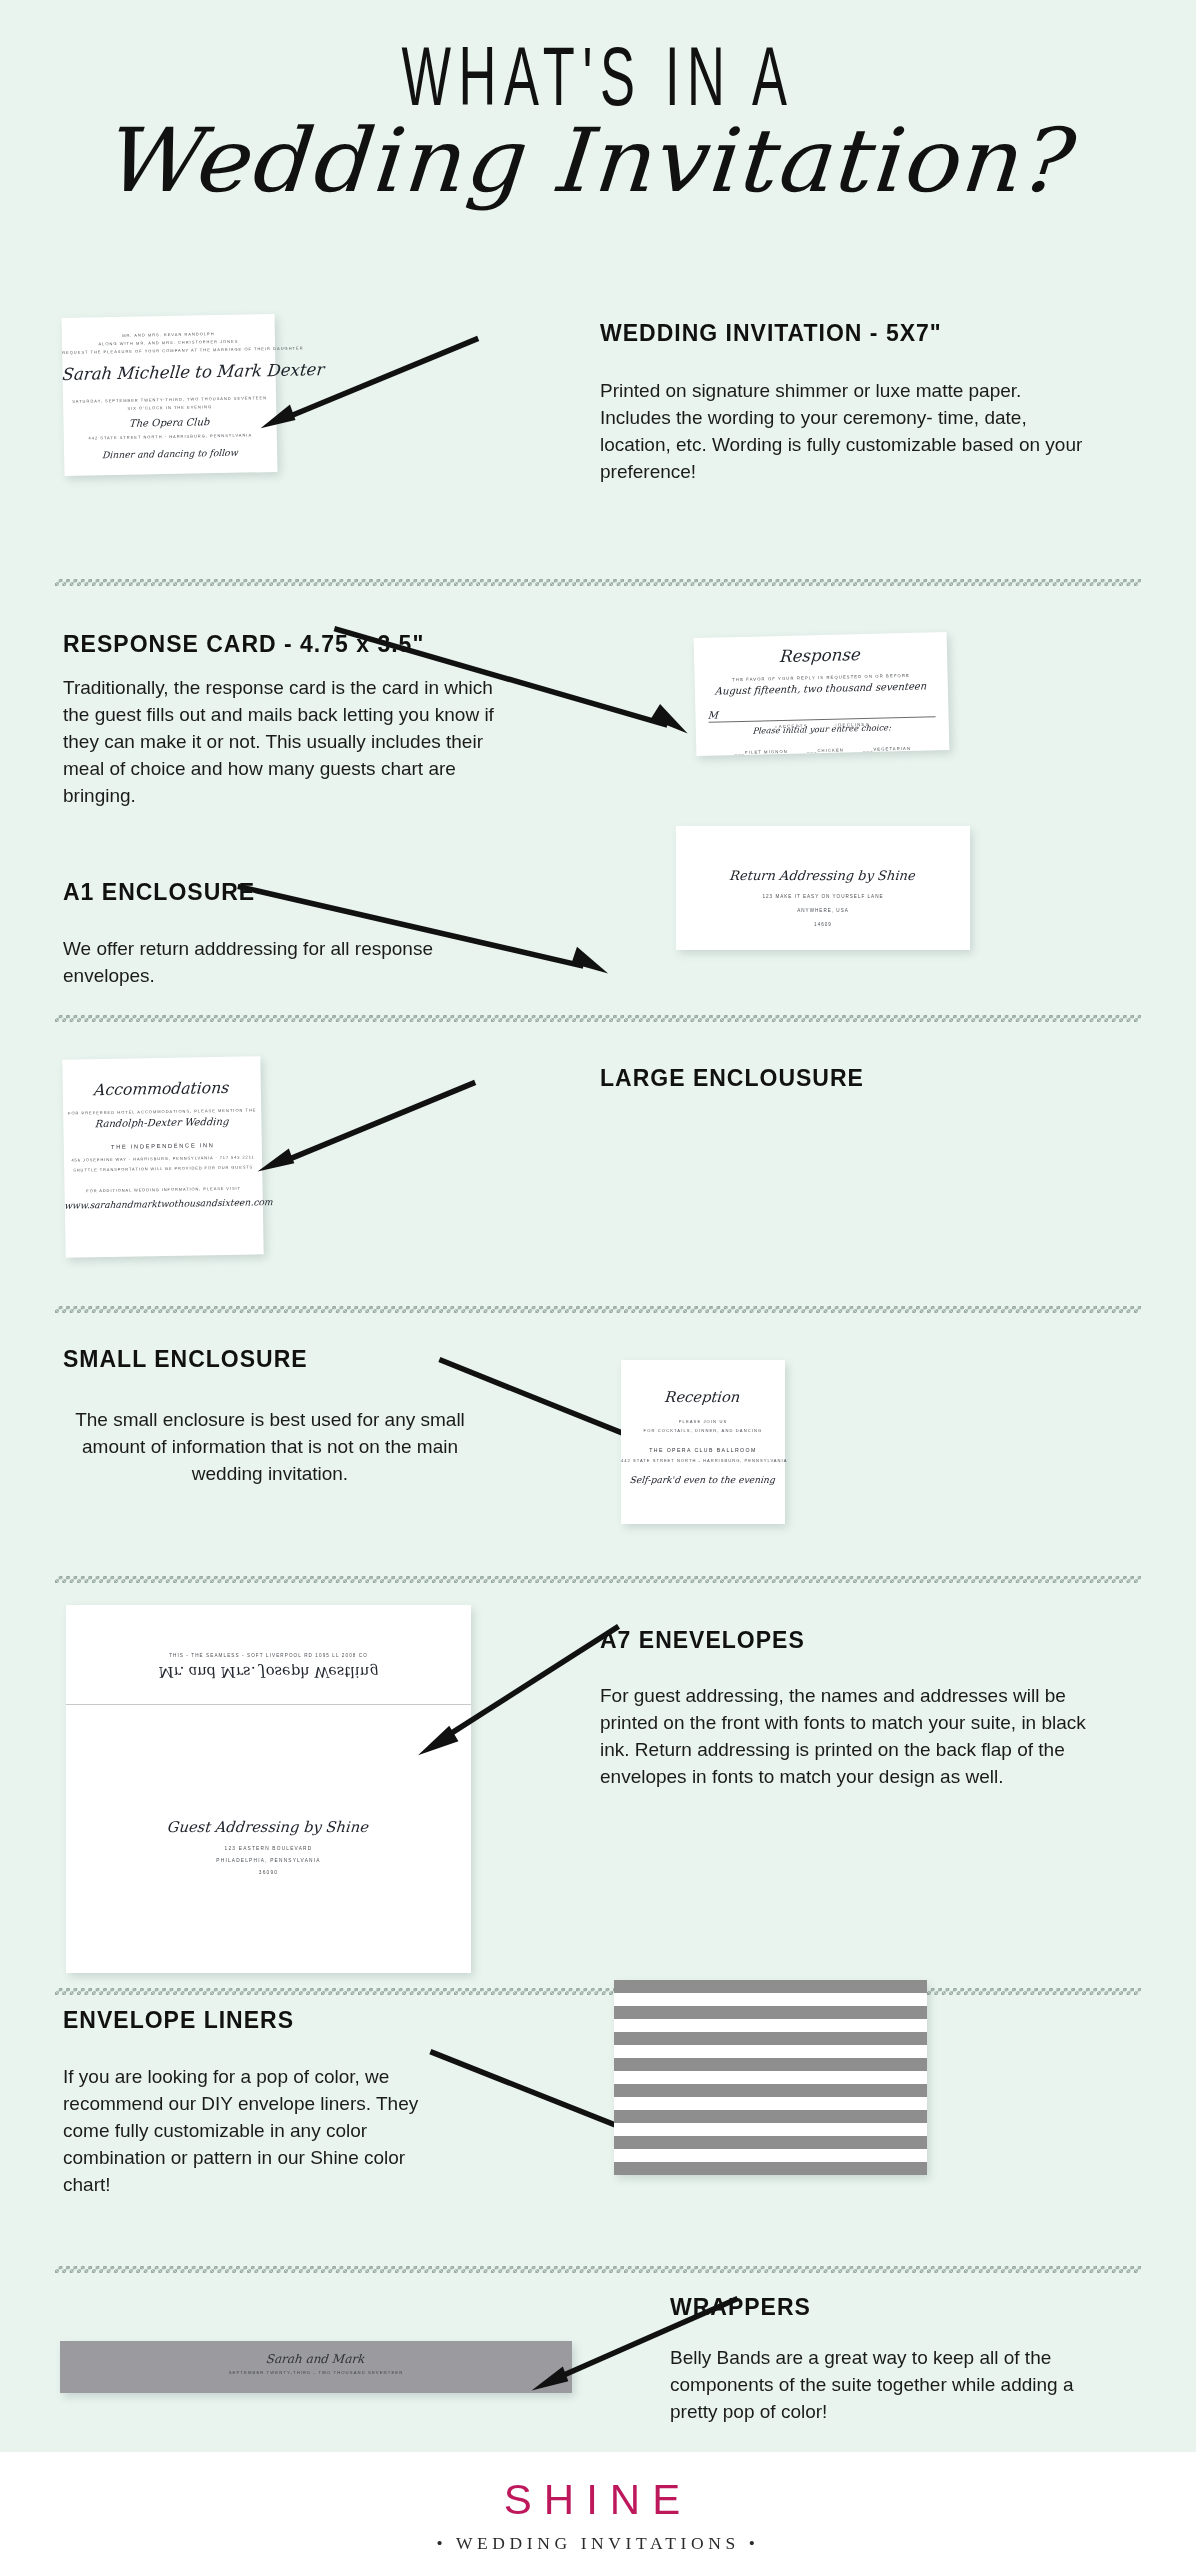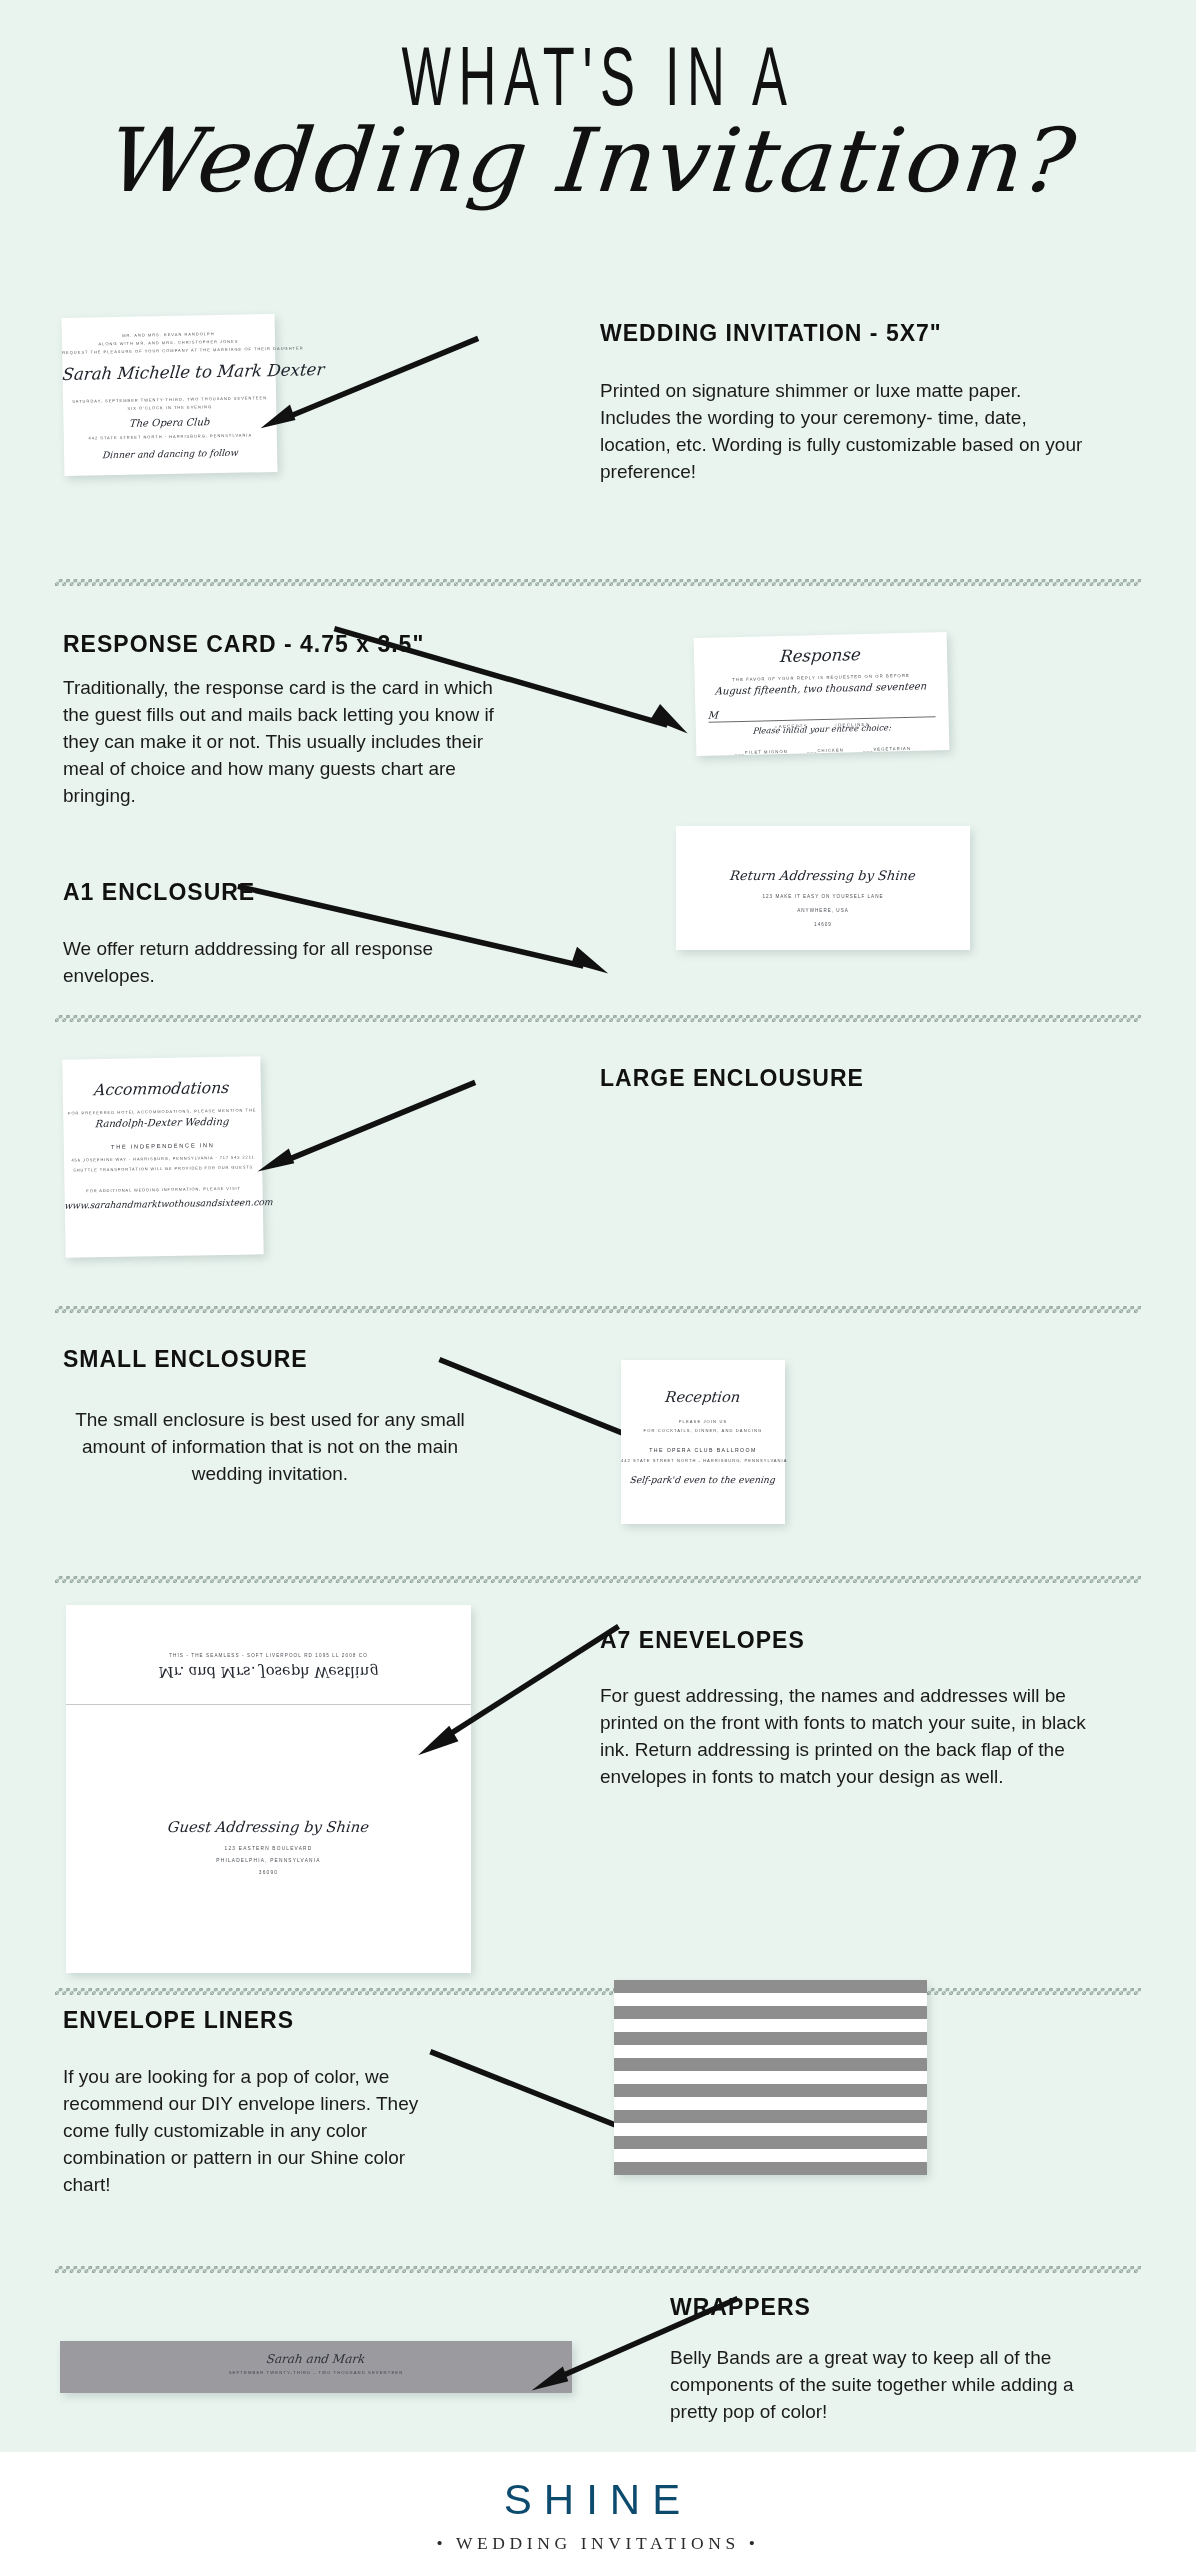--- a/index.html
+++ b/index.html
@@ -147,21 +147,21 @@
     background: #ffffff;
   }
   .footer-brand {
     position: absolute;
     left: 0; top: 24px; width: 1196px;
     text-align: center;
     font-family: "Liberation Sans", sans-serif;
     font-weight: 400;
     font-size: 42px;
     letter-spacing: 12px;
-    color: #0c4a6e;
+    color: #be185d;
   }
   .footer-sub {
     position: absolute;
     left: 0; top: 81px; width: 1196px;
     text-align: center;
     font-family: "Liberation Serif", serif;
     font-size: 17.5px;
     letter-spacing: 4.6px;
     color: #2b2b2b;
   }

